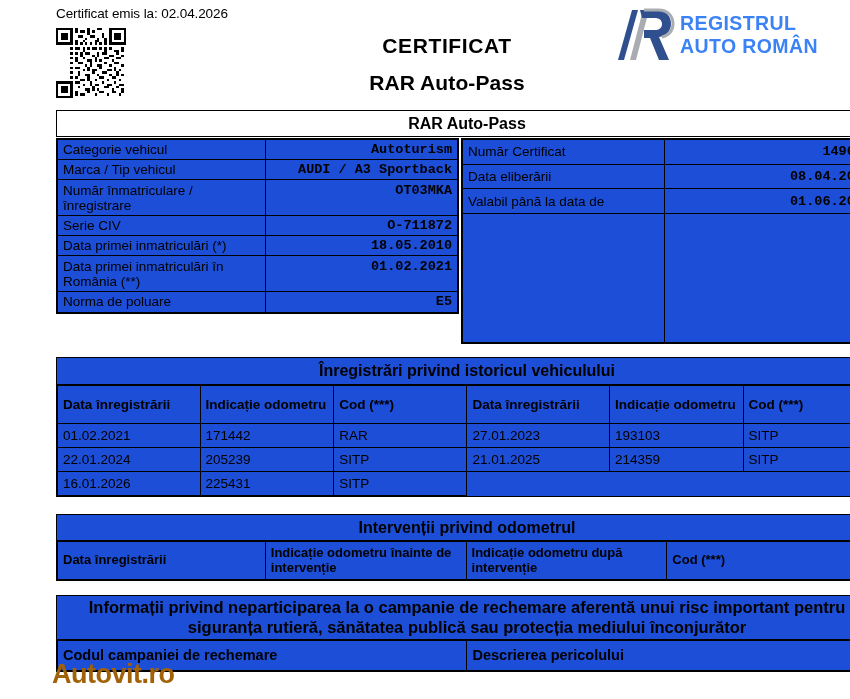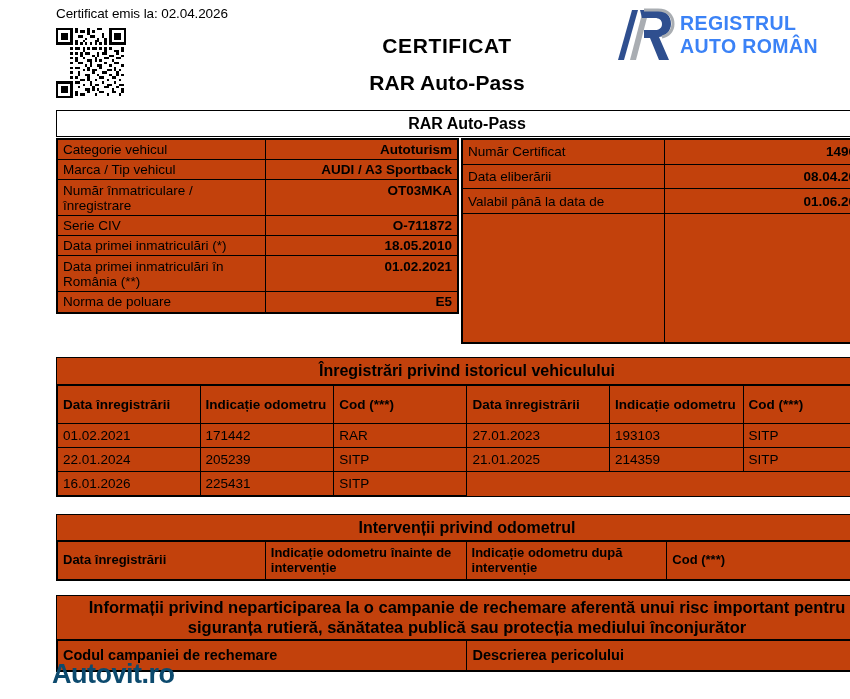--- a/index.html
+++ b/index.html
@@ -70,21 +70,21 @@
     font-weight: bold;
     color: #3b82f6;
     line-height: 1.18;
     letter-spacing: 0.4px;
   }
 
   
   .tbl {
     position: absolute;
     border: 1.6px solid #000;
-    background: #c2410c;
+    background: #1d4ed8;
   }
   .banner {
     border-bottom: 1.6px solid #000;
     text-align: center;
     font-weight: bold;
     display: flex;
     align-items: center;
     justify-content: center;
     line-height: 1.2;
   }
@@ -92,21 +92,21 @@
   .row  { display: table-row; }
   .cell {
     display: table-cell;
     border: 1px solid #000;
     padding: 2px 5px;
     font-size: 13.5px;
     vertical-align: middle;
     line-height: 1.12;
   }
   .cell.lbl { text-align: left; }
-  .cell.val { text-align: right; font-weight: bold; }
+  .cell.val { text-align: right; font-weight: bold; font-family: Liberation Mono, monospace; }
   .cell.hdr { text-align: left; font-weight: bold; font-size: 13px; }
   .cell.dat { text-align: left; font-size: 14px; }
   .cell.blank { border-color: #000; }
 
   
   #infoBanner {
     left: 14px; top: 110px;
     width: 822px; height: 27px;
     border: 1.6px solid #000;
     position: absolute;
@@ -146,21 +146,21 @@
   #tblRecall .cell.hdr { height: 30px; font-size: 14.5px; border-radius: 15px; }
   .r-code { width: 410px; }
   .r-desc { width: 410px; }
 
   
   .watermark {
     position: absolute;
     left: 10px; top: 659px;
     font-size: 27px;
     font-weight: bold;
-    color: #0c4a6e;
+    color: #a16207;
     letter-spacing: -0.5px;
     user-select: none;
   }
 </style>
 </head>
 <body>
 
 <div id="page">
 
   <div class="emis">Certificat emis la: 02.04.2026</div>

